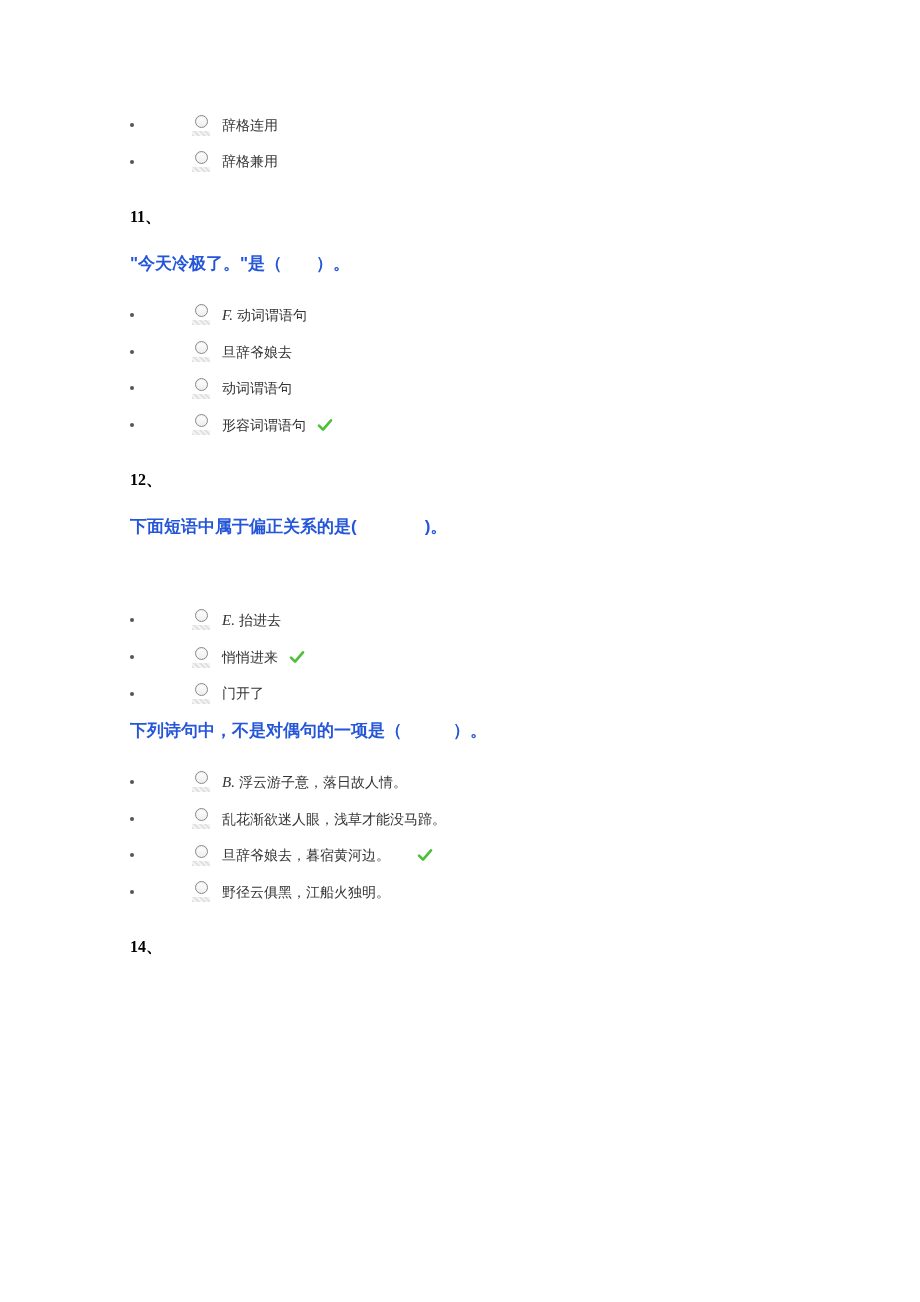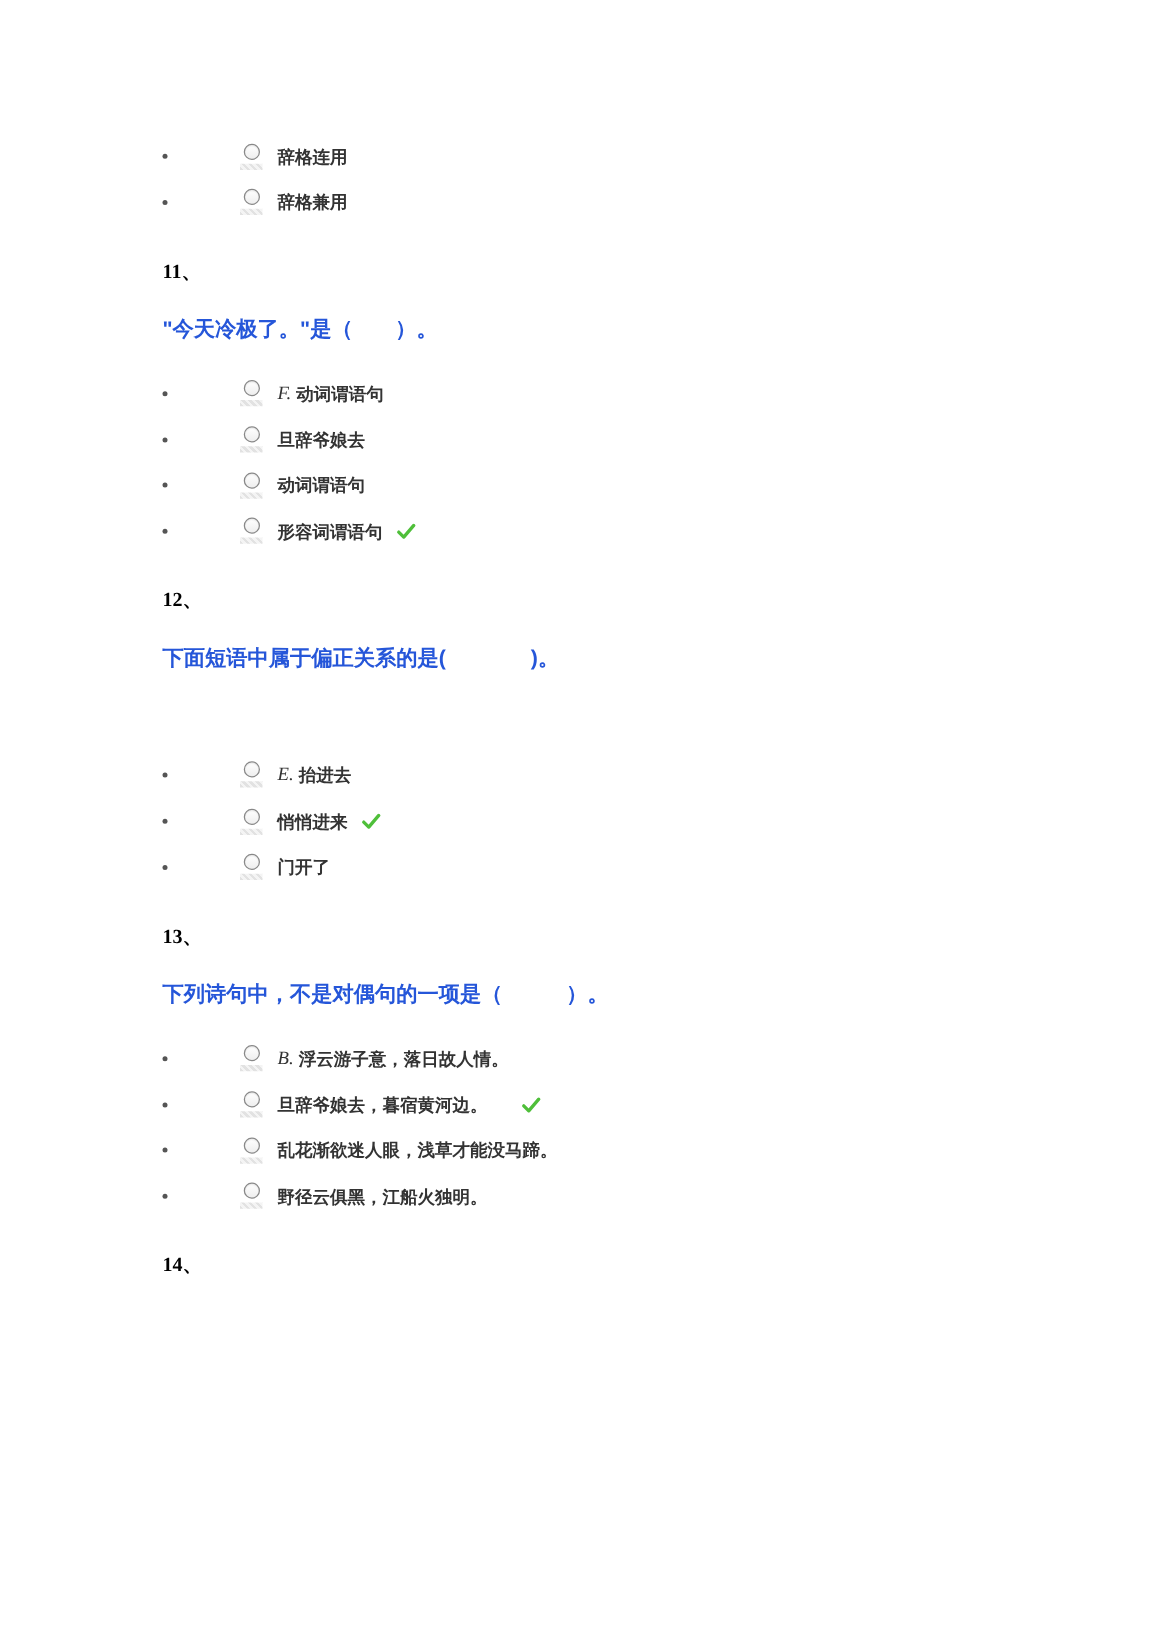--- a/index.html
+++ b/index.html
@@ -42,21 +42,20 @@
   }
   .radio-under {
     width: 18px;
     height: 5px;
     margin-top: 3px;
     background: repeating-linear-gradient(45deg,#e2e2e2 0,#e2e2e2 2px,#f4f4f4 2px,#f4f4f4 4px);
   }
   .opt-text {
     color: #333;
     font-size: 14px;
-    font-weight: bold;
   }
   .prefix {
     font-style: italic;
     font-family: "Comic Sans MS","Segoe Script",cursive;
     margin-right: 4px;
     color: #333;
   }
   .qnum {
     color: #000000;
     font-family: "Comic Sans MS","Segoe Script",cursive;
@@ -165,54 +164,53 @@
       </span>
     </div>
     <div class="option-row">
       <span class="bullet"></span>
       <span class="radio-outer">
         <span class="radio-circle"></span>
         <span class="radio-under"></span>
       </span>
       <span class="opt-text">门开了</span>
     </div>
-    <div class="qnum">13、</div>
     <div class="qtext">下列诗句中，不是对偶句的一项是（　　　）。</div>
     <div class="option-row">
       <span class="bullet"></span>
       <span class="radio-outer">
         <span class="radio-circle"></span>
         <span class="radio-under"></span>
       </span>
       <span class="prefix">B.</span>
       <span class="opt-text">浮云游子意，落日故人情。</span>
+    </div>
+    <div class="option-row">
+      <span class="bullet"></span>
+      <span class="radio-outer">
+        <span class="radio-circle"></span>
+        <span class="radio-under"></span>
+      </span>
+      <span class="opt-text">乱花渐欲迷人眼，浅草才能没马蹄。</span>
     </div>
     <div class="option-row">
       <span class="bullet"></span>
       <span class="radio-outer">
         <span class="radio-circle"></span>
         <span class="radio-under"></span>
       </span>
       <span class="opt-text">旦辞爷娘去，暮宿黄河边。</span>
       <span class="check-icon" style="margin-left: 26px;">
         <svg viewBox="0 0 24 24">
           <path d="M3 13 L9 19 L21 5" fill="none" stroke="#4fbf3a" stroke-width="4" stroke-linecap="round" stroke-linejoin="round"></path>
         </svg>
       </span>
     </div>
     <div class="option-row">
       <span class="bullet"></span>
       <span class="radio-outer">
         <span class="radio-circle"></span>
         <span class="radio-under"></span>
       </span>
-      <span class="opt-text">乱花渐欲迷人眼，浅草才能没马蹄。</span>
-    </div>
-    <div class="option-row">
-      <span class="bullet"></span>
-      <span class="radio-outer">
-        <span class="radio-circle"></span>
-        <span class="radio-under"></span>
-      </span>
       <span class="opt-text">野径云俱黑，江船火独明。</span>
     </div>
     <div class="qnum">14、</div>
   </div>
 
 </body></html>

